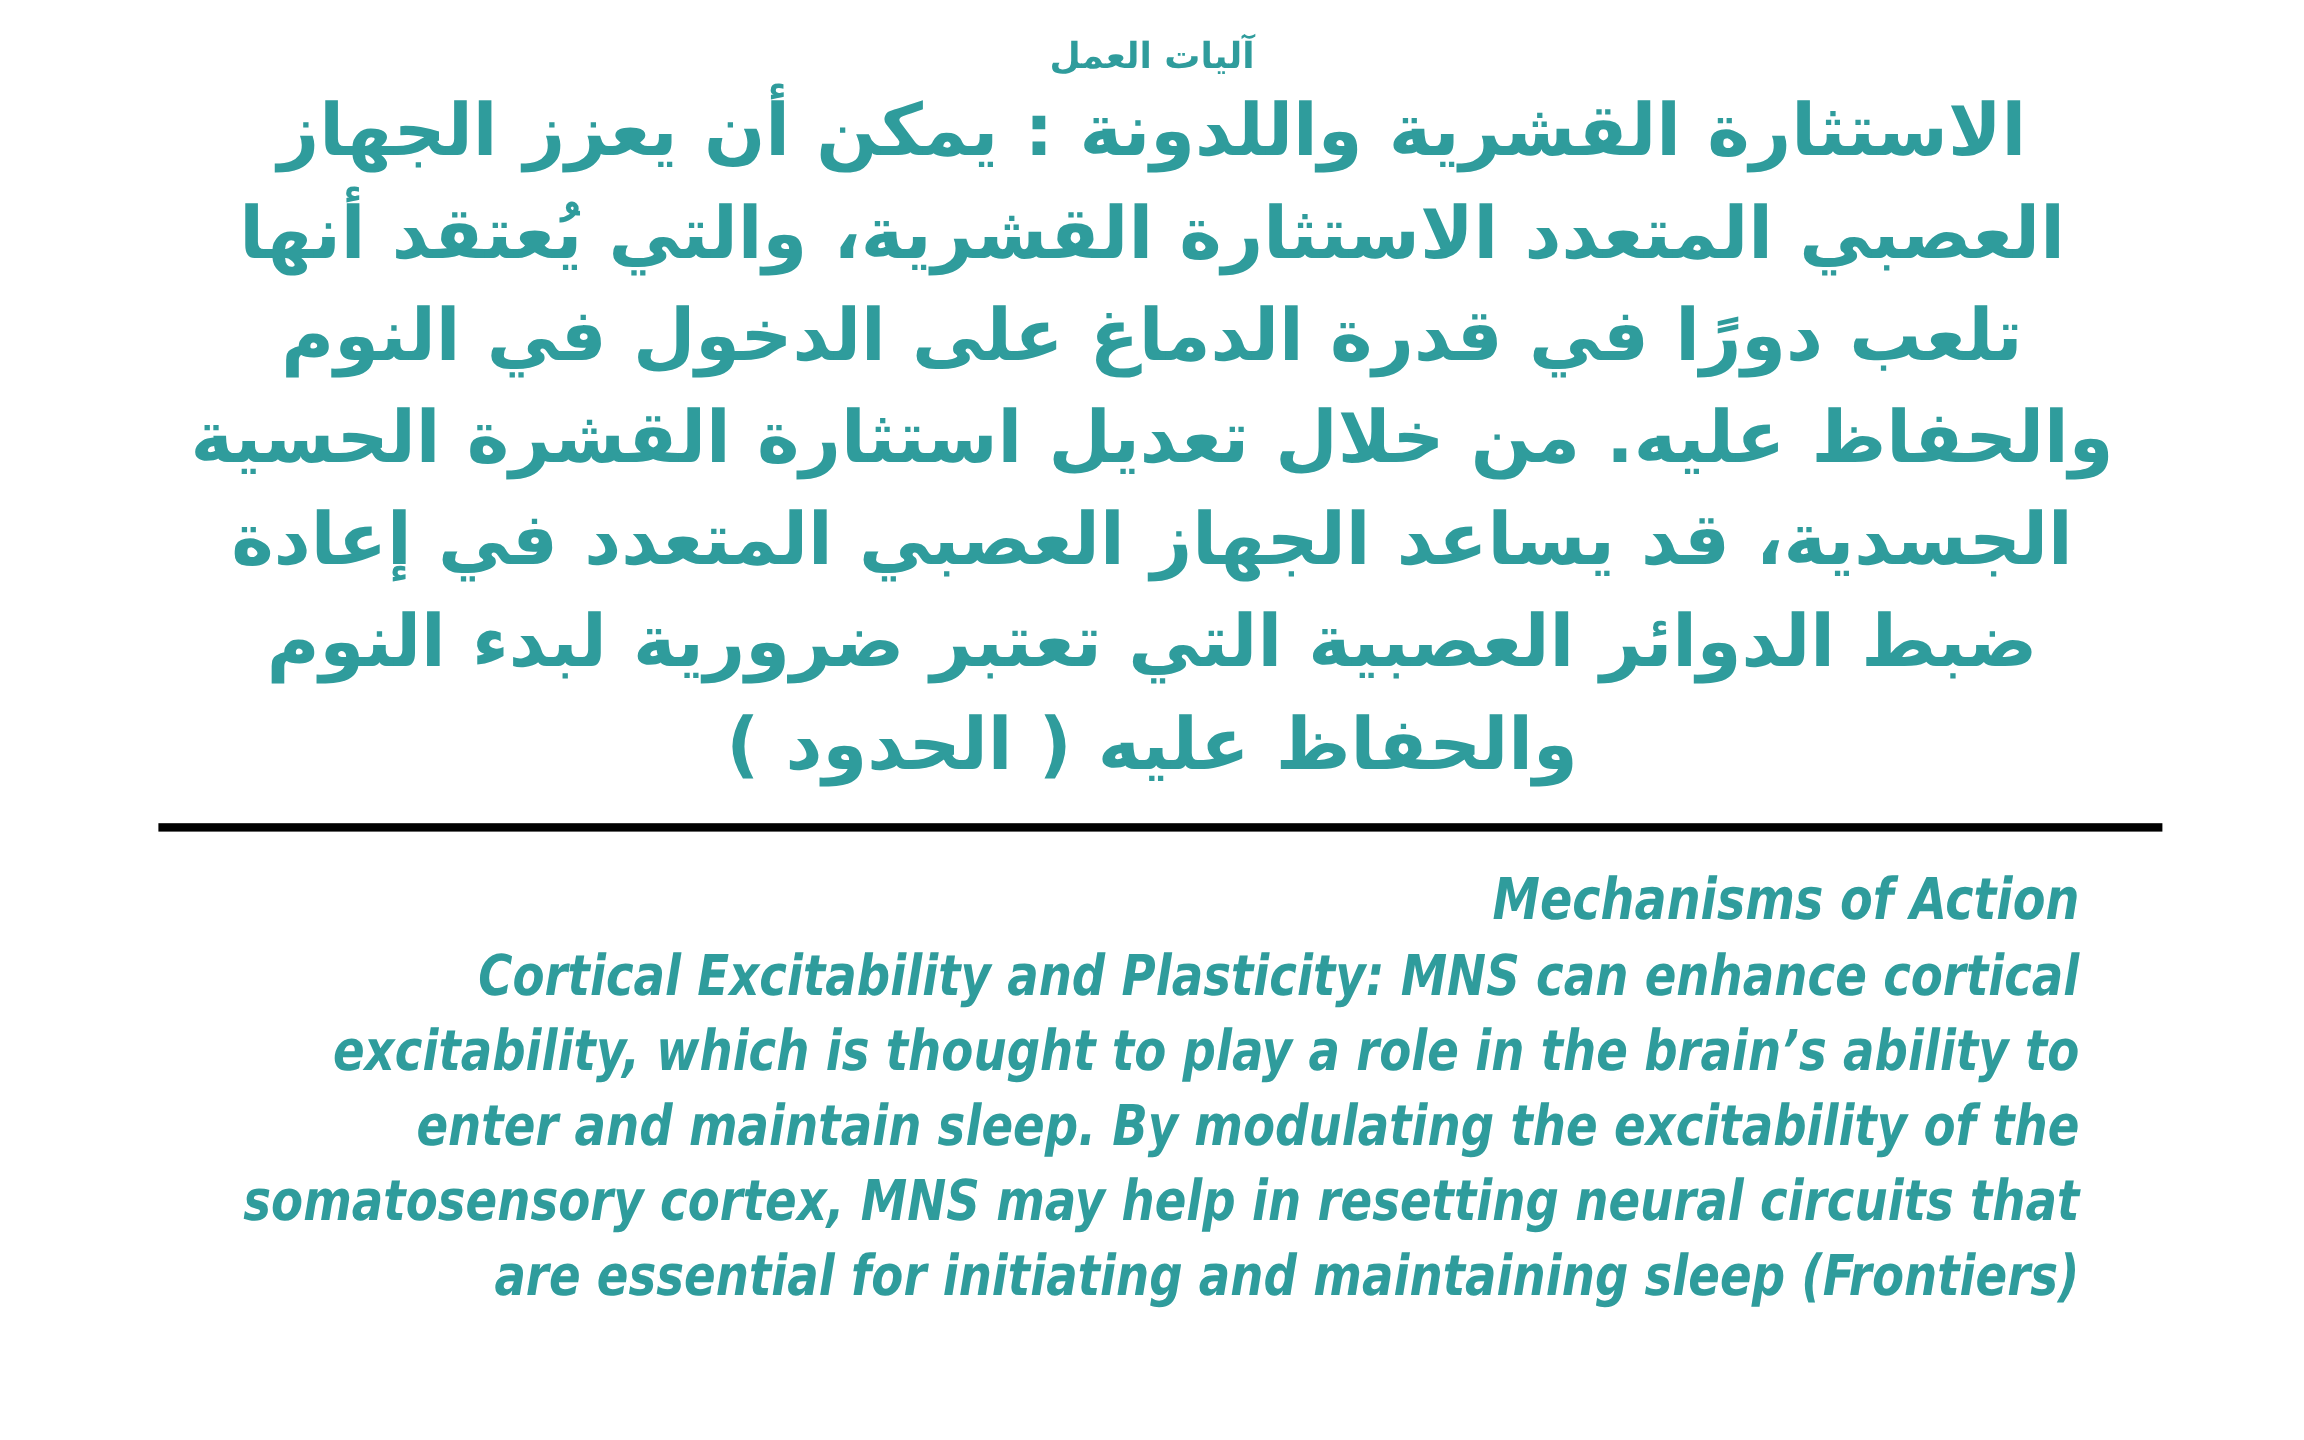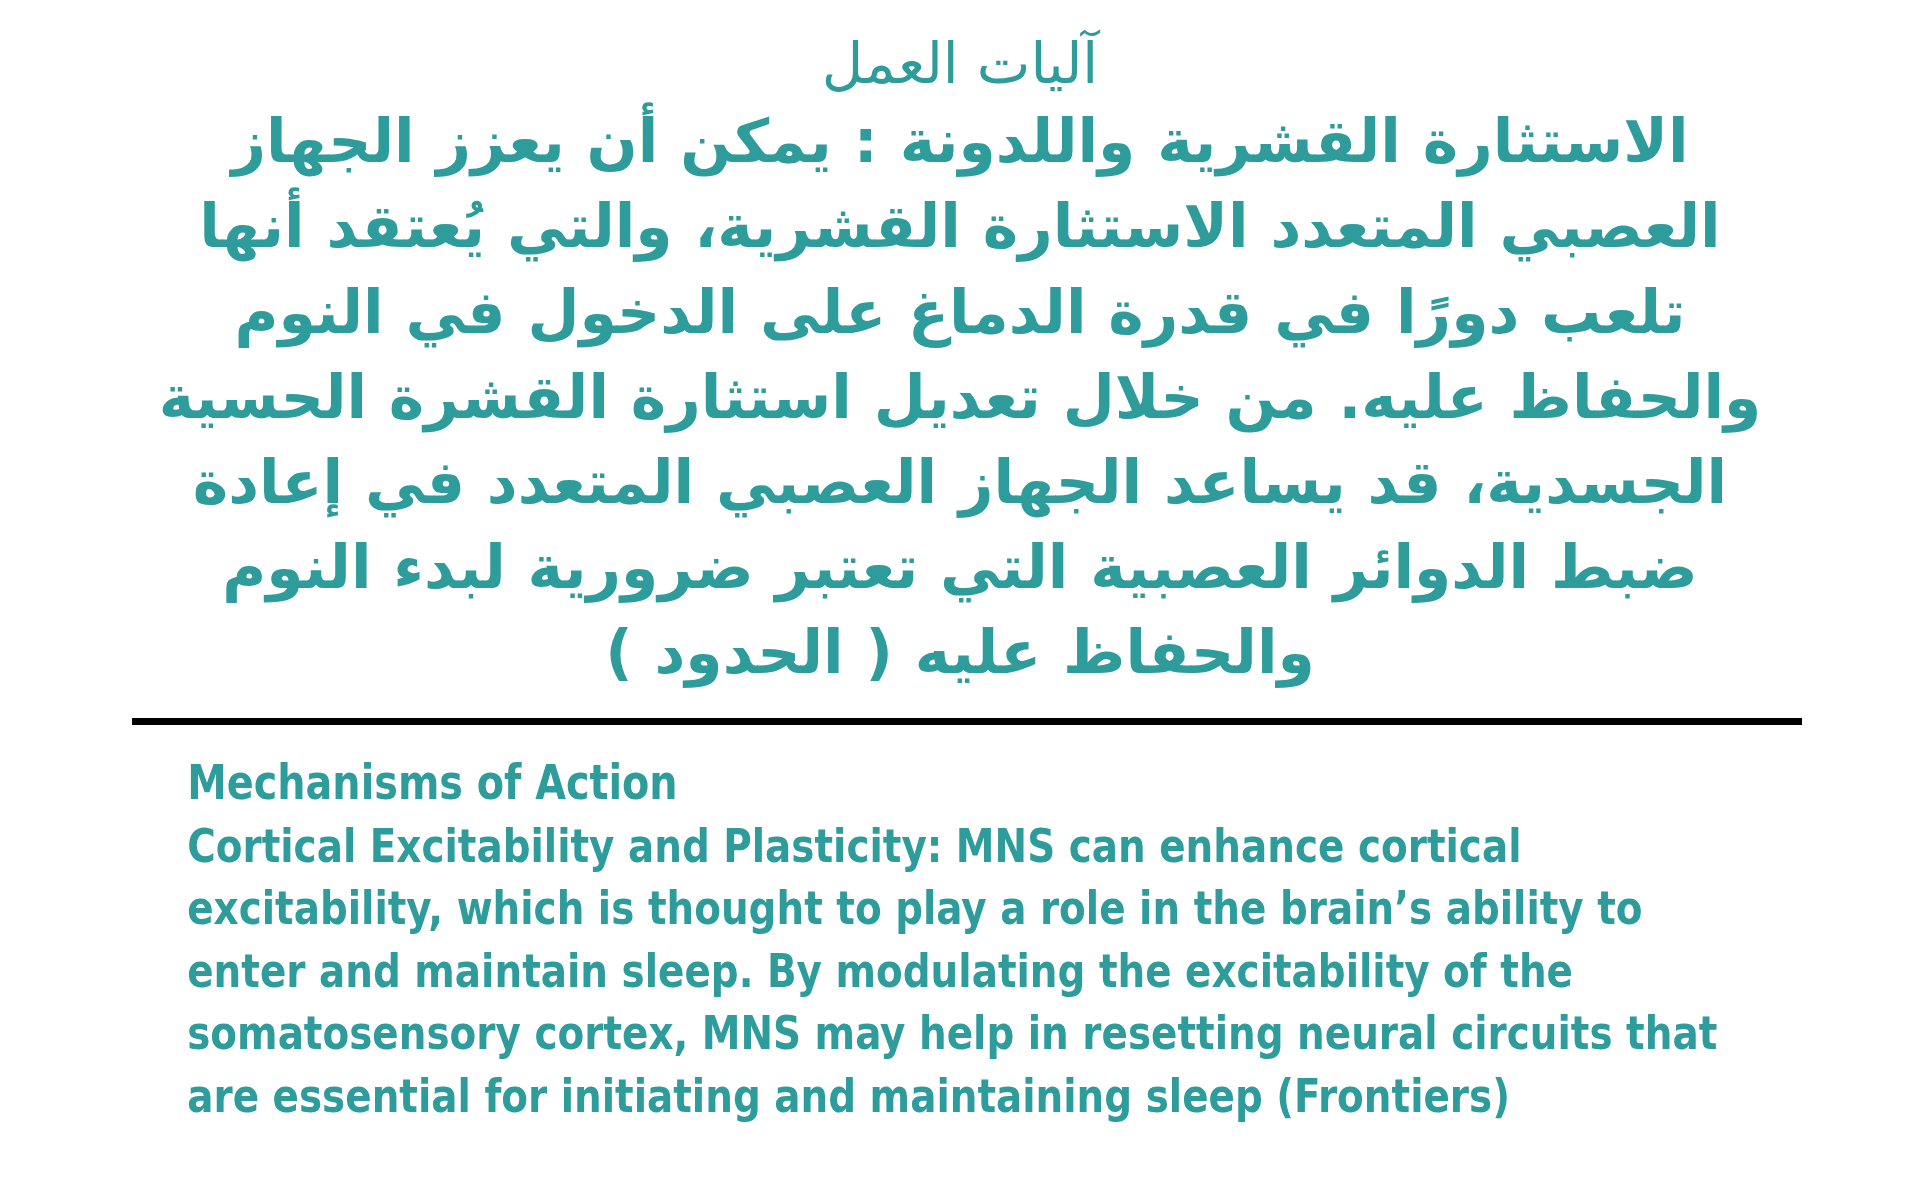--- a/index.html
+++ b/index.html
@@ -29,22 +29,22 @@
   .arabic-block {
     direction: rtl;
     text-align: center;
     padding: 30px 140px 0 140px;
     box-sizing: border-box;
   }
 
   .arabic-title {
     color: #2f9c9c;
     font-family: "DejaVu Sans", "Liberation Sans", sans-serif;
-    font-weight: normal;
-    font-size: 57px;
+    font-weight: bold;
+    font-size: 30px;
     line-height: 1.18;
     letter-spacing: 0px;
     margin: 0 0 2px 0;
     white-space: pre-wrap;
   }
 
   .arabic-body {
     color: #2f9c9c;
     font-family: "DejaVu Sans", "Liberation Sans", sans-serif;
     font-weight: bold;
@@ -64,23 +64,24 @@
     height: 7px;
     background: #000000;
     width: 100%;
     border: 0;
     margin: 0;
   }
 
   
   .english-block {
     direction: ltr;
-    text-align: left;
+    text-align: right;
     padding: 26px 120px 0 120px;
     box-sizing: border-box;
+    font-style: italic;
   }
 
   .english-title {
     color: #2f9c9c;
     font-family: "DejaVu Sans Condensed", "Liberation Sans Narrow", "Liberation Sans", sans-serif;
     font-weight: bold;
     font-size: 48px;
     line-height: 1.3;
     margin: 0 0 2px 0;
     transform: scaleX(0.92);

